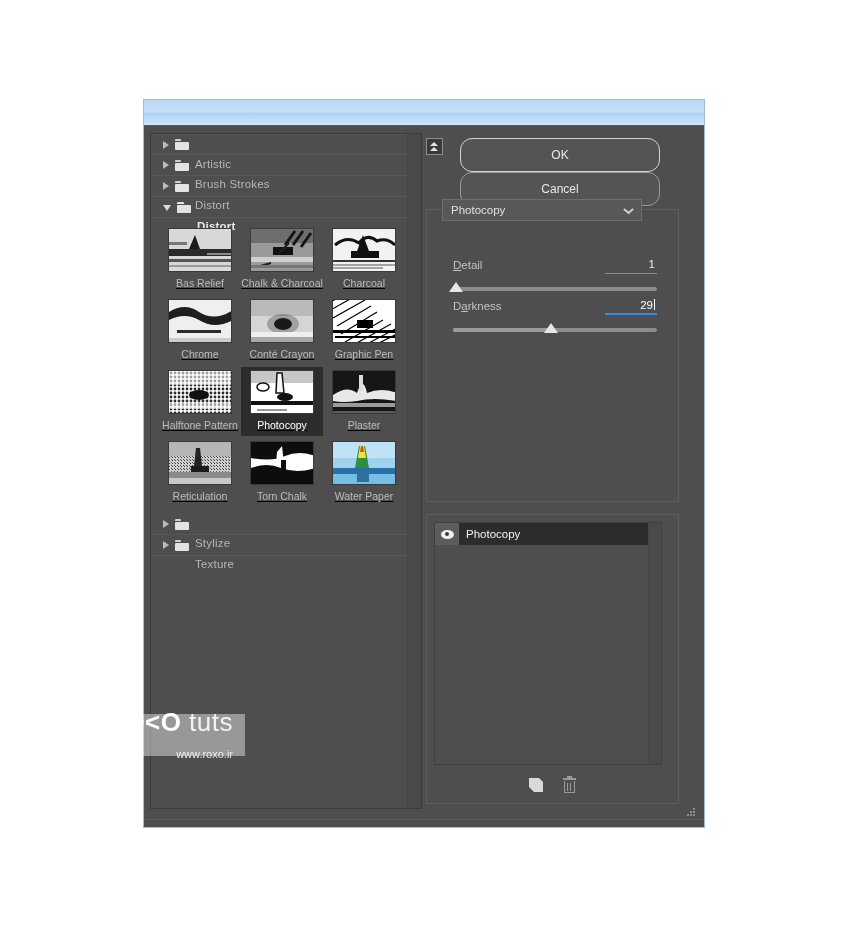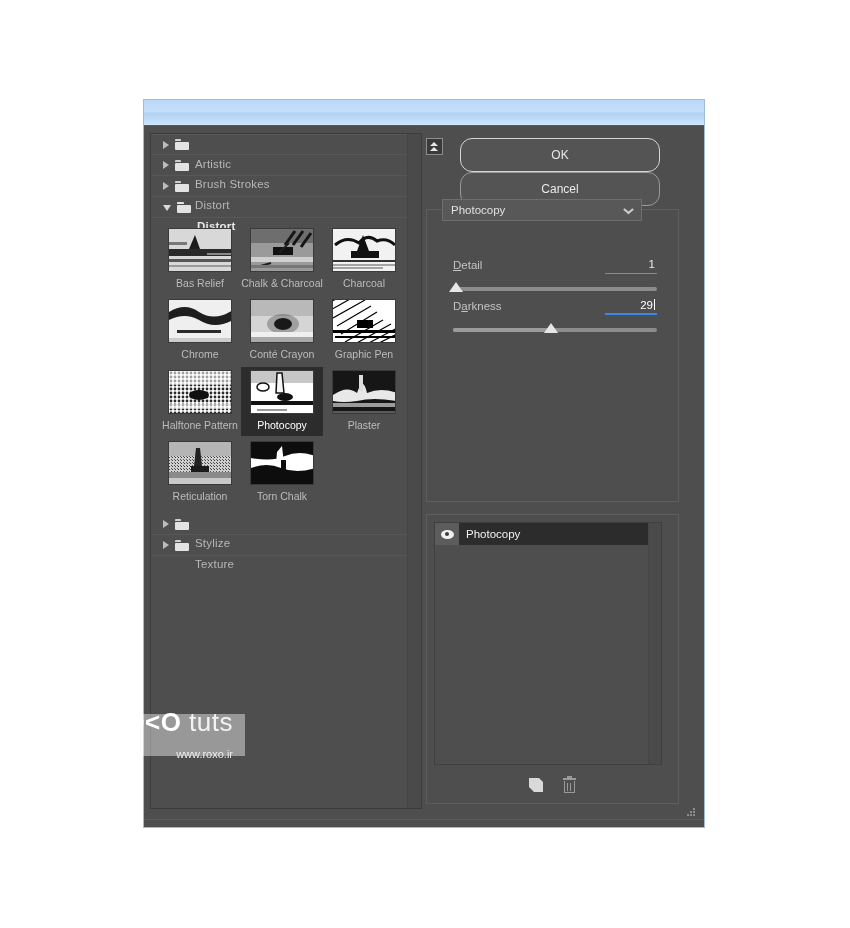--- a/index.html
+++ b/index.html
@@ -91,20 +91,21 @@
   .cat-row.expanded .cat-label { color: #e8e8e8; font-weight: bold; }
 
   .thumbs {
     padding: 7px 0 5px 8px;
     display: flex; flex-wrap: wrap;
   }
   .thumb-cell {
     width: 82px; padding: 3px 0 5px 0; margin-bottom: 2px;
     display: flex; flex-direction: column; align-items: center;
     cursor: default;
+    text-decoration: underline;
   }
   .thumb-cell.selected { background: #2c2c2c; }
   .thumb-img {
     width: 64px; height: 44px; background: #aaa;
     border: 1px solid #3a3a3a; overflow: hidden; position: relative;
   }
   .thumb-label {
     margin-top: 5px; font-size: 10.5px; color: #bcbcbc;
     text-align: center; white-space: nowrap;
   }
@@ -500,20 +501,35 @@
                   <rect width="64" height="44" fill="#ffffff"></rect>
                   <path d="M0 0 L64 0 L64 14 Q48 8 34 14 Q22 20 0 16 Z" fill="#0d0d0d"></path>
                   <path d="M26 10 L31 4 L33 22 L25 22 Z" fill="#fff"></path>
                   <path d="M0 26 Q16 20 30 26 Q46 32 64 26 L64 44 L0 44 Z" fill="#0d0d0d"></path>
                   <rect x="30" y="18" width="5" height="10" fill="#0d0d0d"></rect>
                 </svg>
               </div>
               <div class="thumb-label">Torn Chalk</div>
             </div>
 
+            <div class="thumb-cell">
+              <div class="thumb-img">
+                <svg width="64" height="44" viewBox="0 0 64 44" preserveAspectRatio="none">
+                  <rect width="64" height="44" fill="#9fd2ef"></rect>
+                  <rect y="0" width="64" height="16" fill="#bfe2f5"></rect>
+                  <path d="M26 4 L32 4 L36 26 L22 26 Z" fill="#2f8f3f"></path>
+                  <path d="M27 4 L31 4 L33 16 L25 16 Z" fill="#f2e33a"></path>
+                  <path d="M28 4 L30 4 L31 10 L27 10 Z" fill="#e04b2a"></path>
+                  <rect y="26" width="64" height="6" fill="#2a6fa8"></rect>
+                  <rect y="32" width="64" height="12" fill="#74bfe2"></rect>
+                  <rect x="24" y="32" width="12" height="8" fill="#1d4f7a" opacity="0.7"></rect>
+                </svg>
+              </div>
+              <div class="thumb-label">Water Paper</div>
+            </div>
 
           </div>
 
           <div class="cat-row">
             <span class="tri closed"></span>
             <span class="folder">
                 <i class="tab"></i>
                 <i class="bod"></i>
               </span>
             <span class="cat-label">Stylize</span>

